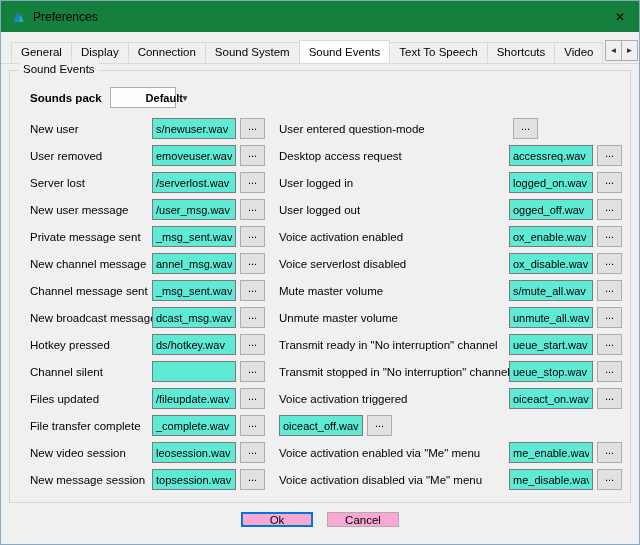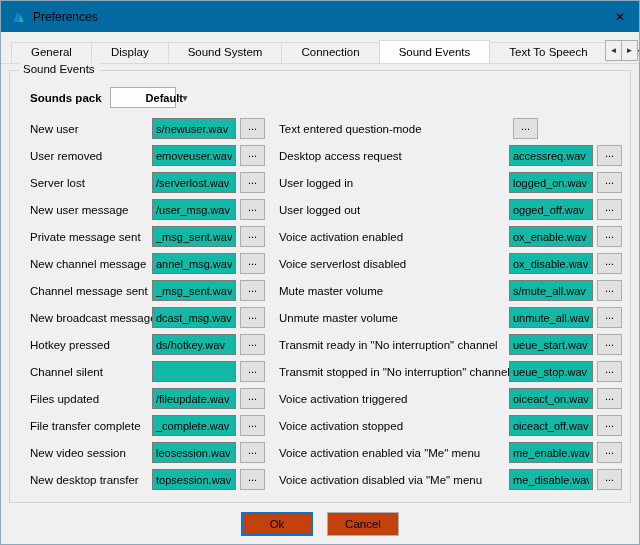--- a/index.html
+++ b/index.html
@@ -1,27 +1,27 @@
 <!DOCTYPE html>
 <html><head>
 <meta charset="utf-8">
 <style>
   * { box-sizing: border-box; margin: 0; padding: 0; font-family: "Liberation Sans", sans-serif; }
   html, body { width: 640px; height: 545px; overflow: hidden; background: #fff; }
   .window { width: 640px; height: 545px; background: #f0f0f0; border: 1px solid #89a8c0; display: flex; flex-direction: column; }
 
   
-  .titlebar { height: 31px; background: #0369a1; display: flex; align-items: center; padding-left: 9px; flex: 0 0 auto; }
+  .titlebar { height: 31px; background: #15803d; display: flex; align-items: center; padding-left: 9px; flex: 0 0 auto; }
   .app-icon { width: 16px; height: 16px; margin-right: 7px; flex: 0 0 auto; }
   .title { font-size: 12px; color: #000; flex: 1; }
   .close-btn { width: 38px; height: 30px; border: none; background: transparent; font-size: 12px; color: #000; cursor: default; }
 
   
   .tabbar { position: relative; display: flex; align-items: flex-end; padding: 9px 0 0 10px; height: 32px; flex: 0 0 auto; overflow: hidden; border-bottom: 1px solid #d9d9d9; white-space: nowrap; }
-  .tab { position: relative; background: #f0f0f0; border: 1px solid #d9d9d9; border-bottom: none; padding: 3px 19px 4px; font-size: 11.5px; margin-right: -1px; z-index: 1; height: 21px; }
+  .tab { position: relative; background: #f0f0f0; border: 1px solid #d9d9d9; border-bottom: none; padding: 3px 9px 4px; font-size: 11.5px; margin-right: -1px; z-index: 1; height: 21px; }
   .tab.active { background: #fdfdfd; height: 24px; padding-top: 5px; margin-bottom: -1px; border-bottom: 1px solid #fdfdfd; z-index: 3; }
   .tab-scroller { position: absolute; right: 1px; bottom: 2px; display: flex; z-index: 4; }
   .tab-scroller button { width: 17px; height: 21px; border: 1px solid #adadad; background: #f0f0f0; font-size: 8px; color: #333; padding: 0; }
   .tab-scroller button + button { margin-left: -1px; }
 
   
   .content { flex: 1; padding: 6px 8px 0; }
   .groupbox { position: relative; border: 1px solid #d5d5d5; padding: 16px 8px 6px 20px; height: 433px; }
   .groupbox > .legend { position: absolute; top: -8px; left: 9px; background: #f0f0f0; padding: 0 4px; font-size: 11.5px; }
 
@@ -31,47 +31,47 @@
   .combo .combo-text { flex: 1; padding-left: 31px; }
   .combo .combo-arrow { font-size: 9px; color: #444; }
 
   .columns { display: flex; }
   .col-left { width: 235px; margin-right: 14px; flex: 0 0 auto; }
   .col-right { flex: 1; }
   .row { display: flex; align-items: center; margin-bottom: 6px; height: 21px; }
   .row .lbl { font-size: 11.5px; white-space: nowrap; overflow: hidden; }
   .col-left .lbl { width: 122px; flex: 0 0 auto; }
   .col-right .lbl { width: 230px; flex: 0 0 auto; }
-  .file-input { width: 84px; height: 21px; border: 1px solid #7a7a7a; font-size: 11px; padding: 0 3px; background: #14b8a6; flex: 0 0 auto; }
+  .file-input { width: 84px; height: 21px; border: 1px solid #7a7a7a; font-size: 11px; padding: 0 3px; background: #5eead4; flex: 0 0 auto; }
   .browse { width: 25px; height: 21px; margin-left: 4px; border: 1px solid #adadad; background: #e1e1e1; font-size: 11px; line-height: 1; padding: 0 0 4px; flex: 0 0 auto; }
 
   
   .footer { display: flex; justify-content: center; align-items: center; gap: 14px; padding: 9px 0; }
-  .btn { min-width: 72px; height: 24px; background: #c2410c; border: 1px solid #adadad; font-size: 11.5px; }
+  .btn { min-width: 72px; height: 15px; background: #f9a8d4; border: 1px solid #adadad; font-size: 11.5px; }
   .btn.primary { border: 2px solid #0078d7; }
 </style>
 </head>
 <body>
 
 <div class="window">
 
   <div class="titlebar">
     <svg class="app-icon" viewBox="0 0 16 16">
       <path d="M3 13 L8 2 L9.2 13 Z" fill="#1b7fd4"></path>
       <path d="M9.2 13 L10 4.5 L13.5 13 Z" fill="#19b5c9"></path>
     </svg>
     <span class="title">Preferences</span>
     <button class="close-btn"><span>✕</span></button>
   </div>
 
   <div class="tabbar">
     <div class="tab">General</div>
     <div class="tab">Display</div>
+    <div class="tab">Connection</div>
     <div class="tab">Sound System</div>
-    <div class="tab">Connection</div>
     <div class="tab active">Sound Events</div>
     <div class="tab">Text To Speech</div>
     <div class="tab">Shortcuts</div>
     <div class="tab">Video</div>
     <div class="tab-scroller">
       <button><span>◄</span></button>
       <button><span>►</span></button>
     </div>
   </div>
 
@@ -149,29 +149,29 @@
             <span class="lbl">File transfer complete</span>
             <input class="file-input" value="_complete.wav" style="">
             <button class="browse">...</button>
           </div>
           <div class="row">
             <span class="lbl">New video session</span>
             <input class="file-input" value="leosession.wav" style="">
             <button class="browse">...</button>
           </div>
           <div class="row">
-            <span class="lbl">New desktop transfer</span>
+            <span class="lbl">New message session</span>
             <input class="file-input" value="topsession.wav" style="">
             <button class="browse">...</button>
           </div>
         </div>
 
         <div class="col-right">
           <div class="row">
-            <span class="lbl">Text entered question-mode</span>
+            <span class="lbl">User entered question-mode</span>
             <button class="browse">...</button>
           </div>
           <div class="row">
             <span class="lbl">Desktop access request</span>
             <input class="file-input" value="accessreq.wav" style="">
             <button class="browse">...</button>
           </div>
           <div class="row">
             <span class="lbl">User logged in</span>
             <input class="file-input" value="logged_on.wav" style="">
@@ -211,21 +211,20 @@
             <span class="lbl">Transmit stopped in "No interruption" channel</span>
             <input class="file-input" value="ueue_stop.wav" style="">
             <button class="browse">...</button>
           </div>
           <div class="row">
             <span class="lbl">Voice activation triggered</span>
             <input class="file-input" value="oiceact_on.wav" style="">
             <button class="browse">...</button>
           </div>
           <div class="row">
-            <span class="lbl">Voice activation stopped</span>
             <input class="file-input" value="oiceact_off.wav" style="">
             <button class="browse">...</button>
           </div>
           <div class="row">
             <span class="lbl">Voice activation enabled via "Me" menu</span>
             <input class="file-input" value="me_enable.wav" style="">
             <button class="browse">...</button>
           </div>
           <div class="row">
             <span class="lbl">Voice activation disabled via "Me" menu</span>

